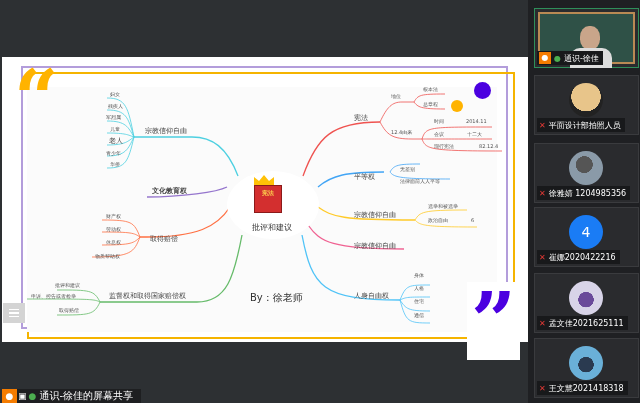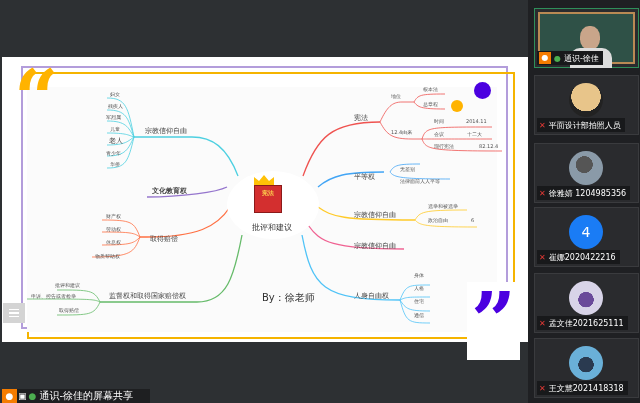--- a/index.html
+++ b/index.html
@@ -13,28 +13,28 @@
   .quote-close { position: absolute; left: 465px; top: 225px; color: #4b00e0; font-family: "DejaVu Serif", serif; font-weight: bold; font-size: 78px; line-height: 1; background:#fff; padding: 0 4px;}
   .dot-purple { position: absolute; left: 472px; top: 25px; width: 17px; height: 17px; border-radius: 50%; background: #4b00e0; }
   .dot-yellow { position: absolute; left: 449px; top: 43px; width: 12px; height: 12px; border-radius: 50%; background: #ffb300; }
   svg.lines { position: absolute; left: 0; top: 0; }
   .lbl { position: absolute; font-size: 7px; color: #444; white-space: nowrap; line-height: 1; }
   .lbl.sm { font-size: 5px; color: #555; }
   .center-node { position: absolute; left: 225px; top: 114px; width: 92px; height: 68px; border-radius: 50%; background: #fff; }
   .center-title { position: absolute; left: 250px; top: 165px; font-size: 8px; color: #333; }
   .book { position: absolute; left: 252px; top: 128px; width: 28px; height: 28px; background: #d32f2f; border: 1px solid #8b1a1a; color: #ffd54f; font-size: 6px; font-weight: bold; text-align: center; line-height: 14px; }
   .crown { position: absolute; left: 252px; top: 118px; width: 20px; height: 10px; background: #ffc107; clip-path: polygon(0 100%, 0 20%, 25% 60%, 50% 0, 75% 60%, 100% 20%, 100% 100%); }
-  .byline { position: absolute; left: 248px; top: 234px; font-size: 10px; color: #333; margin-left: 12px; }
+  .byline { position: absolute; left: 248px; top: 234px; font-size: 10px; color: #333; }
   .menu-btn { position: absolute; left: 3px; top: 303px; width: 22px; height: 20px; background: #d4d4d4; display: flex; flex-direction: column; justify-content: center; align-items: center; gap: 2px; }
   .menu-btn span { display: block; width: 10px; height: 1.5px; background: #fff; }
   .share-bar { position: absolute; left: 2px; top: 389px; height: 14px; display: flex; align-items: center; background: #1e1f21; }
   .share-bar .person { width: 15px; height: 14px; background: #f57c00; color: #fff; font-size: 9px; text-align: center; line-height: 14px; }
   .share-bar .icon { font-size: 9px; color: #fff; padding: 0 1px; }
   .share-bar .mic { color: #4caf50; }
-  .share-bar .txt { color: #fff; font-size: 10px; padding: 0 17px 0 2px; }
+  .share-bar .txt { color: #fff; font-size: 10px; padding: 0 8px 0 2px; }
   .sidebar { position: absolute; left: 528px; top: 0; width: 112px; height: 403px; background: #1f2023; }
   .tile { position: absolute; left: 6px; width: 105px; height: 60px; background: #2a2b2e; border: 1px solid #3a3b3e; }
   .tile.active { border: 1px solid #2f8f5a; }
   .tile .video { position: absolute; left: 3px; top: 3px; right: 3px; bottom: 3px; background: #2f5147; border: 2px solid #b98a54; }
   .tile .face { position: absolute; left: 40px; top: 12px; width: 20px; height: 24px; border-radius: 45%; background: #c9a58a; }
   .tile .body { position: absolute; left: 30px; top: 34px; width: 42px; height: 20px; border-radius: 10px 10px 0 0; background: #ddd; }
   .tile .avatar { position: absolute; left: 34px; top: 7px; width: 34px; height: 34px; border-radius: 50%; overflow: hidden; }
   .tile .avatar.num { background: #1a7cf5; color: #fff; font-size: 14px; text-align: center; line-height: 34px; }
   .tile .name { position: absolute; left: 2px; bottom: 2px; height: 14px; padding: 0 4px 0 2px; background: #18191b; color: #fff; font-size: 8px; display: flex; align-items: center; gap: 3px; white-space: nowrap; }
   .tile .name .muted { color: #e53935; font-size: 8px; }

